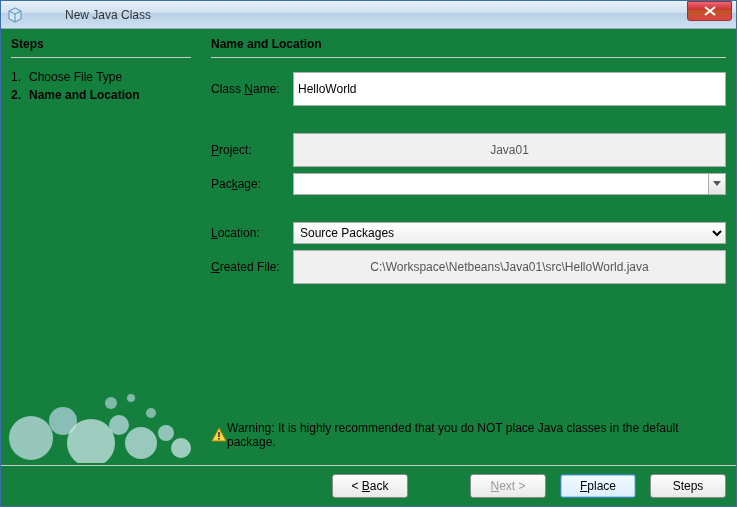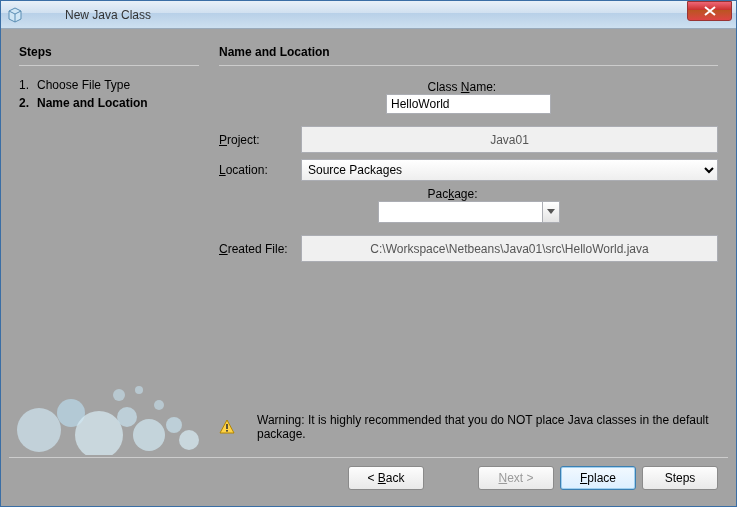--- a/index.html
+++ b/index.html
@@ -6,53 +6,53 @@
 body { font-family: "Segoe UI", Tahoma, sans-serif; font-size: 12px; background: #fff; }
 
 .window { width: 737px; height: 507px; border: 1px solid #3a6ea5; background: #fff; display: flex; flex-direction: column; box-shadow: 0 0 8px rgba(0,0,0,0.3); }
 
 .titlebar { height: 28px; background: linear-gradient(to bottom, #e8f0f8 0%, #d0e0f0 45%, #b8d0e8 46%, #cde0f0 100%); display: flex; align-items: center; padding: 0 0 0 6px; border-bottom: 1px solid #9ab; gap: 36px; }
 .titlebar-icon { width: 16px; height: 16px; margin-right: 6px; display: inline-flex; align-items: center; justify-content: center; }
 .titlebar-title { flex: 1; color: #333; font-size: 12px; }
 .titlebar-close { width: 45px; height: 20px; margin-right: 4px; background: linear-gradient(to bottom, #e67, #c9302c 45%, #b52 46%, #d44); border: 1px solid #933; border-radius: 0 0 3px 3px; display: flex; align-items: center; justify-content: center; color: #fff; font-weight: bold; cursor: pointer; position: relative; top: -4px; }
 .titlebar-close svg { width: 12px; height: 10px; }
 
-.content { flex: 1; display: flex; flex-direction: column; background: #a3a3a3; padding: 8px; }
+.content { flex: 1; display: flex; flex-direction: column; background: #15803d; }
 .main-row { flex: 1; display: flex; gap: 0; }
 
 .sidebar { width: 200px; padding: 8px 10px; position: relative; display: flex; flex-direction: column; }
 .sidebar h3 { font-size: 12px; font-weight: bold; margin-bottom: 2px; }
 .sidebar hr { border: none; border-top: 1px solid #ccc; margin: 4px 0 10px 0; }
 .step-list { list-style: none; }
 .step-item { padding: 2px 0 2px 18px; position: relative; }
 .step-num { position: absolute; left: 0; }
 .step-item.current { font-weight: bold; }
 .bubbles { position: absolute; bottom: 0; left: 0; width: 200px; height: 120px; pointer-events: none; }
 
 .mainpanel { flex: 1; padding: 8px 10px; display: flex; flex-direction: column; }
 .mainpanel h3 { font-size: 12px; font-weight: bold; margin-bottom: 2px; }
 .mainpanel hr { border: none; border-top: 1px solid #ccc; margin: 4px 0 14px 0; }
 
 .form-row { display: flex; align-items: center; margin-bottom: 6px; }
-.form-row.gap { margin-bottom: 12px; flex-direction: column; }
+.form-row.gap { margin-bottom: 27px; }
 .form-label { width: 82px; color: #000; }
 .form-label .u { text-decoration: underline; }
-.form-input { flex: 1; height: 27px; border: 1px solid #abadb3; padding: 2px 4px; font-size: 12px; font-family: inherit; background: #fff; }
+.form-input { flex: 1; height: 34px; border: 1px solid #abadb3; padding: 2px 4px; font-size: 12px; font-family: inherit; background: #fff; }
 .form-input.readonly { background: #f0f0f0; color: #555; text-align: center; }
 .form-select { flex: 1; height: 22px; border: 1px solid #abadb3; background: linear-gradient(to bottom,#fff,#eee); font-size: 12px; font-family: inherit; padding: 1px 2px; }
 .combo { flex: 1; display: flex; }
 .combo input { flex: 1; height: 22px; border: 1px solid #abadb3; border-right: none; padding: 2px 4px; font-size: 12px; }
 .combo .drop { width: 18px; height: 22px; border: 1px solid #abadb3; background: linear-gradient(to bottom,#fff,#e4e4e4); display:flex; align-items:center; justify-content:center; cursor:pointer; }
 .combo .drop svg { width:8px; height:6px; }
 
-.warning { display: flex; align-items: center; gap: 22px; margin-top: auto; padding: 6px 0; }
+.warning { display: flex; align-items: center; gap: 0; margin-top: auto; padding: 6px 0; }
 .warning-icon { width: 16px; height: 16px; flex-shrink: 0; }
 
 .sep { border: none; border-top: 1px solid #ccc; margin: 2px 0 8px 0; }
-.buttons { display: flex; justify-content: flex-end; gap: 6px; padding: 0 10px 8px 0; }
+.buttons { display: flex; justify-content: flex-end; gap: 14px; padding: 0 10px 8px 0; }
 .btn { min-width: 76px; height: 24px; border: 1px solid #8a8a8a; border-radius: 3px; background: linear-gradient(to bottom,#fdfdfd,#e9e9e9); font-size: 12px; font-family: inherit; cursor: pointer; padding: 0 10px; }
 .btn:disabled { color: #9a9a9a; cursor: default; margin-left: 48px; }
 .btn.primary { border-color: #3c7fb1; box-shadow: 0 0 0 1px #a0d0f0 inset; background: linear-gradient(to bottom,#f2f9ff,#dcefff); }
 .btn .u { text-decoration: underline; }
 </style>
 </head>
 <body>
 
 <div class="window">
 
@@ -109,37 +109,37 @@
         <div class="form-row gap">
           <label class="form-label"><span>Class </span><span class="u">N</span><span>ame:</span></label>
           <input class="form-input" type="text" value="HelloWorld" style="">
         </div>
 
         <div class="form-row">
           <label class="form-label"><span class="u">P</span><span>roject:</span></label>
           <input class="form-input readonly" type="text" readonly="" value="Java01" style="">
         </div>
 
-        <div class="form-row">
-          <label class="form-label"><span class="u">L</span><span>ocation:</span></label>
-          <select class="form-select">
-            <option>Source Packages</option>
-          </select>
-        </div>
-
         <div class="form-row gap">
           <label class="form-label"><span>Pac</span><span class="u">k</span><span>age:</span></label>
           <div class="combo">
             <input type="text" value="" style="">
             <div class="drop">
                 <svg viewBox="0 0 8 6">
                   <path d="M0 0 L4 5 L8 0 Z" fill="#555"></path>
                 </svg>
               </div>
           </div>
+        </div>
+
+        <div class="form-row">
+          <label class="form-label"><span class="u">L</span><span>ocation:</span></label>
+          <select class="form-select">
+            <option>Source Packages</option>
+          </select>
         </div>
 
         <div class="form-row">
           <label class="form-label"><span class="u">C</span><span>reated File:</span></label>
           <input class="form-input readonly" type="text" readonly="" value="C:\Workspace\Netbeans\Java01\src\HelloWorld.java" style="">
         </div>
 
         <div class="warning">
           <svg class="warning-icon" viewBox="0 0 16 16">
               <path d="M8 1 L15 14 H1 Z" fill="#ffd348" stroke="#b38600" stroke-width="1"></path>

